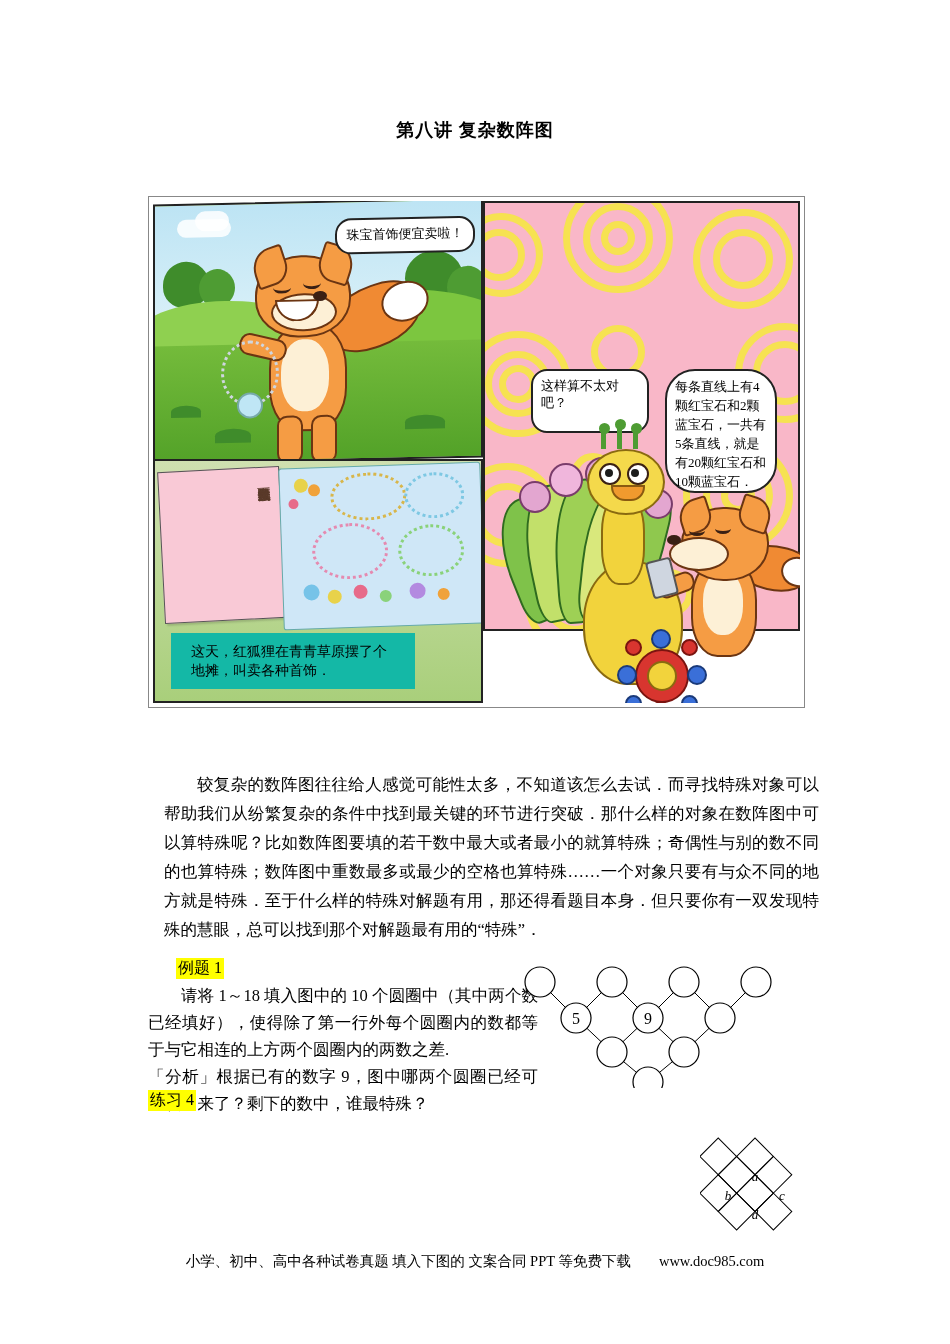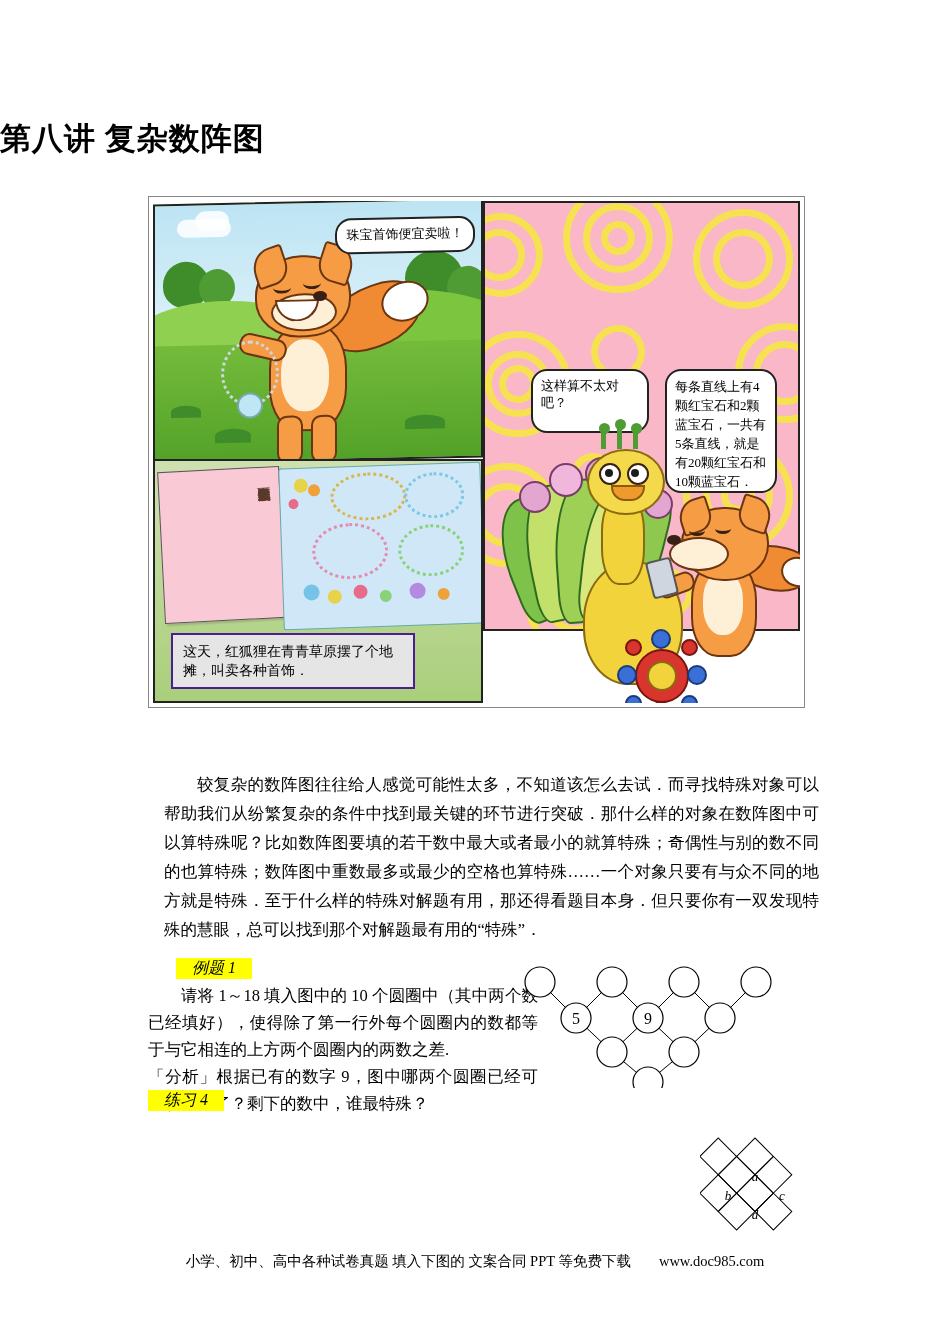--- a/index.html
+++ b/index.html
@@ -20,21 +20,22 @@
     left: 0; top: 0;
     width: 950px;
     height: 1344px;
     background: #fff;
   }
   .title {
     position: absolute;
     top: 118px;
     left: 0;
     width: 950px;
-    font-size: 31px;
+    text-align: center;
+    font-size: 18px;
     font-weight: bold;
     letter-spacing: 1px;
     font-family: "Liberation Serif", serif;
   }
 
   
   .comic {
     position: absolute;
     left: 148px;
     top: 196px;
@@ -133,25 +134,25 @@
     border: 2px solid #222;
     border-radius: 16px;
     font-size: 13px;
     line-height: 17px;
     padding: 6px 8px;
     box-sizing: border-box;
     font-family: "Liberation Serif", serif;
   }
   .cap-box {
     position: absolute;
-    background: #e5e5e5;
-    border: 2px solid #4c1d95;
+    background: #14b8a6;
+    border: 2px solid #14b8a6;
     font-size: 14px;
     line-height: 19px;
-    padding: 7px 10px;
+    padding: 7px 18px;
     box-sizing: border-box;
     font-family: "Liberation Serif", serif;
   }
   .fox-area, .bird-area, .fox2-area { position:absolute; }
 
   
   .para {
     position: absolute;
     left: 164px;
     top: 770px;
@@ -159,24 +160,23 @@
     font-size: 16.5px;
     line-height: 29px;
     text-align: justify;
     text-indent: 2em;
     font-family: "Liberation Serif", serif;
   }
 
   .hl {
     display: inline-block;
     background: #ffff00;
-    padding: 0 16px;
+    padding: 0 2px;
     font-size: 16px;
     font-weight: normal;
-    font-style: italic;
   }
   .ex1-label { position: absolute; left: 176px; top: 958px; }
   .ex1-text {
     position: absolute;
     left: 148px; top: 982px;
     width: 390px;
     font-size: 16.5px;
     line-height: 27px;
     text-align: justify;
     font-family: "Liberation Serif", serif;
@@ -317,21 +317,21 @@
         </div>
         <div class="cap-box" style="left:16px; top:172px; width:244px; height:56px;">
           <span>这天，红狐狸在青青草原摆了个地摊，叫卖各种首饰．</span>
         </div>
       </div>
 
       <div class="bubble" style="left:378px; top:168px; width:118px; height:64px;">
         <span>这样算不太对吧？</span>
       </div>
 
-      <div class="bubble" style="left:512px; top:168px; width:112px; height:124px; line-height:19px;">
+      <div class="bubble" style="left:512px; top:168px; width:112px; height:124px; line-height:19px;border-radius:30px;">
         <span>每条直线上有4颗红宝石和2颗蓝宝石，一共有5条直线，就是有20颗红宝石和10颗蓝宝石．</span>
       </div>
 
       <div class="bird-area" style="left:352px;top:240px;width:220px;height:262px;">
 
         <div style="position:absolute;left:0px;top:56px;width:56px;height:120px;background:#7fc24a;border:2px solid #2f6b1f;border-radius:60% 20% 60% 20%;transform:rotate(-22deg);"></div>
         <div style="position:absolute;left:22px;top:44px;width:52px;height:132px;background:#c2e06a;border:2px solid #2f6b1f;border-radius:60% 20% 60% 20%;transform:rotate(-12deg);"></div>
         <div style="position:absolute;left:50px;top:38px;width:50px;height:140px;background:#9ed055;border:2px solid #2f6b1f;border-radius:60% 20% 60% 20%;transform:rotate(-4deg);"></div>
         <div style="position:absolute;left:78px;top:40px;width:50px;height:138px;background:#d9e87c;border:2px solid #2f6b1f;border-radius:60% 20% 60% 20%;transform:rotate(6deg);"></div>
         <div style="position:absolute;left:104px;top:50px;width:48px;height:128px;background:#8fc84e;border:2px solid #2f6b1f;border-radius:60% 20% 60% 20%;transform:rotate(14deg);"></div>

